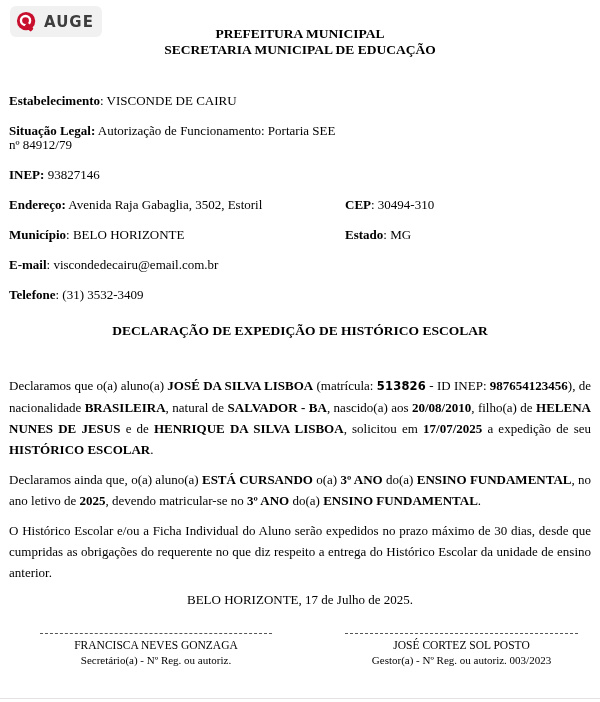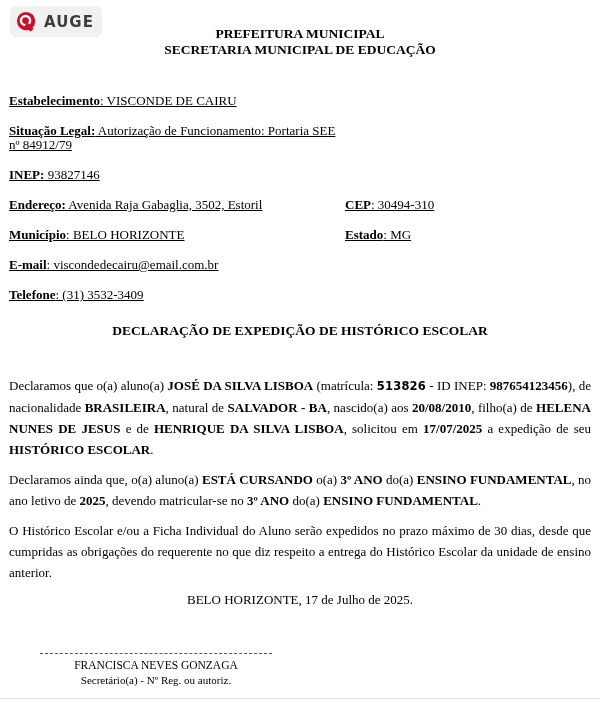--- a/index.html
+++ b/index.html
@@ -24,37 +24,37 @@
   .logo-text {
     font-family:"DejaVu Sans", sans-serif;
     font-weight:bold; font-size:15px; color:#3d3d3d;
     letter-spacing:1px;
   }
   
   .header { text-align:center; padding-top:26px; }
   .header div { font-weight:bold; font-size:13.5px; line-height:16px; }
   
   .fields { margin-top:36px; padding:0 9px; font-size:13px; }
-  .field-row { margin-bottom:16px; line-height:14px; display:flex;text-decoration:underline; }
+  .field-row { margin-bottom:16px; line-height:14px; display:flex; }
   .col1 { width:336px; }
   .col2 { flex:1; }
   .lbl { font-weight:bold; }
   
   .doc-title { text-align:center; font-weight:bold; font-size:13.5px; margin-top:21px; }
   
   .paras { padding:0 9px; margin-top:36px; font-size:13px; line-height:21px; text-align:justify; }
   .paras p { margin-bottom:9px; }
   .b { font-weight:bold; }
   .f-sans {
     font-family:"DejaVu Sans", sans-serif;
     font-weight:bold; font-size:11.5px; letter-spacing:.2px;
   }
   .date-line { padding:0 9px; font-size:13px; margin-top:5px; text-align:center; }
   
-  .sig-block { position:absolute; top:653px; text-align:center; }
+  .sig-block { position:absolute; top:633px; text-align:center; }
   .sig-left  { left:40px;  width:232px; }
   .sig-right { left:345px; width:233px; }
   .sig-line { border-top:1px dashed #555; height:1px; margin-bottom:4px; }
   .sig-name { font-size:11.5px; line-height:15px; }
   .sig-role { font-size:11px; line-height:15px; }
   .page-bottom-line {
     position:absolute; left:0; right:0; bottom:3px;
     border-top:1px solid #e2e2e2;
   }
 </style>
@@ -113,15 +113,20 @@
     <p><span>O Histórico Escolar e/ou a Ficha Individual do Aluno serão expedidos no prazo máximo de 30 dias, desde que cumpridas as obrigações do requerente no que diz respeito a entrega do Histórico Escolar da unidade de ensino anterior.</span></p>
   </div>
 
   <div class="date-line">BELO HORIZONTE, 17 de Julho de 2025.</div>
 
   <div class="sig-block sig-left">
     <div class="sig-line"></div>
     <div class="sig-name">FRANCISCA NEVES GONZAGA</div>
     <div class="sig-role">Secretário(a) - Nº Reg. ou autoriz.</div>
   </div>
+  <div class="sig-block sig-right">
+    <div class="sig-line"></div>
+    <div class="sig-name">JOSÉ CORTEZ SOL POSTO</div>
+    <div class="sig-role">Gestor(a) - Nº Reg. ou autoriz. 003/2023</div>
+  </div>
 
   <div class="page-bottom-line"></div>
 </div>
 
 </body></html>

